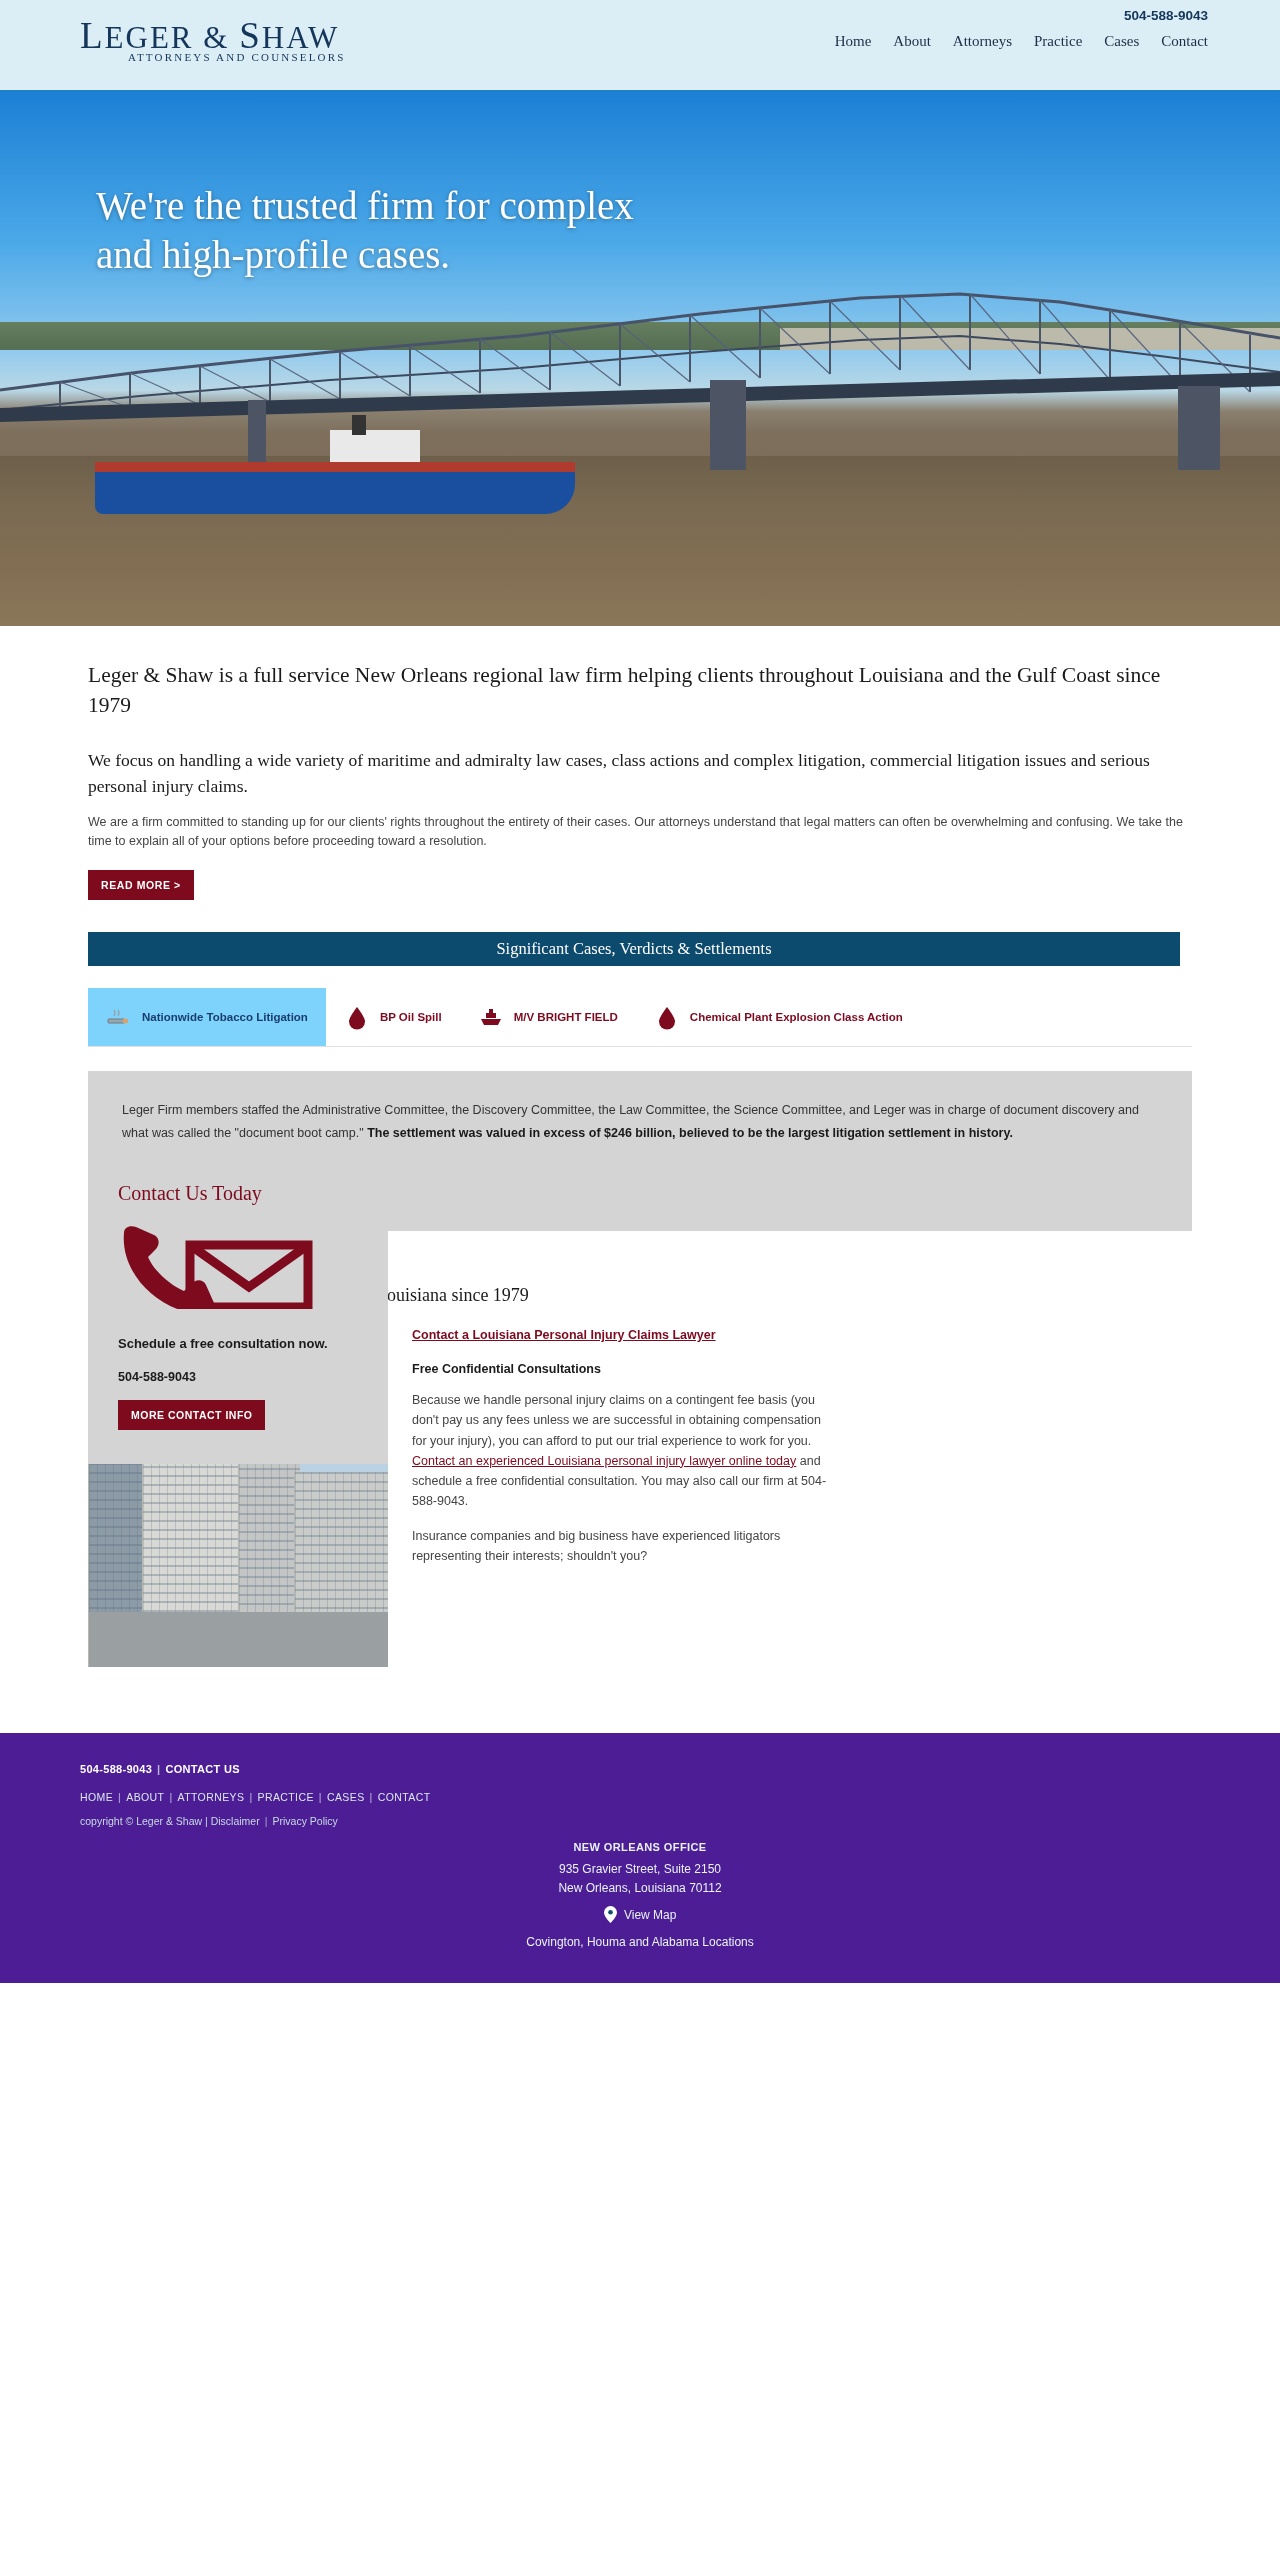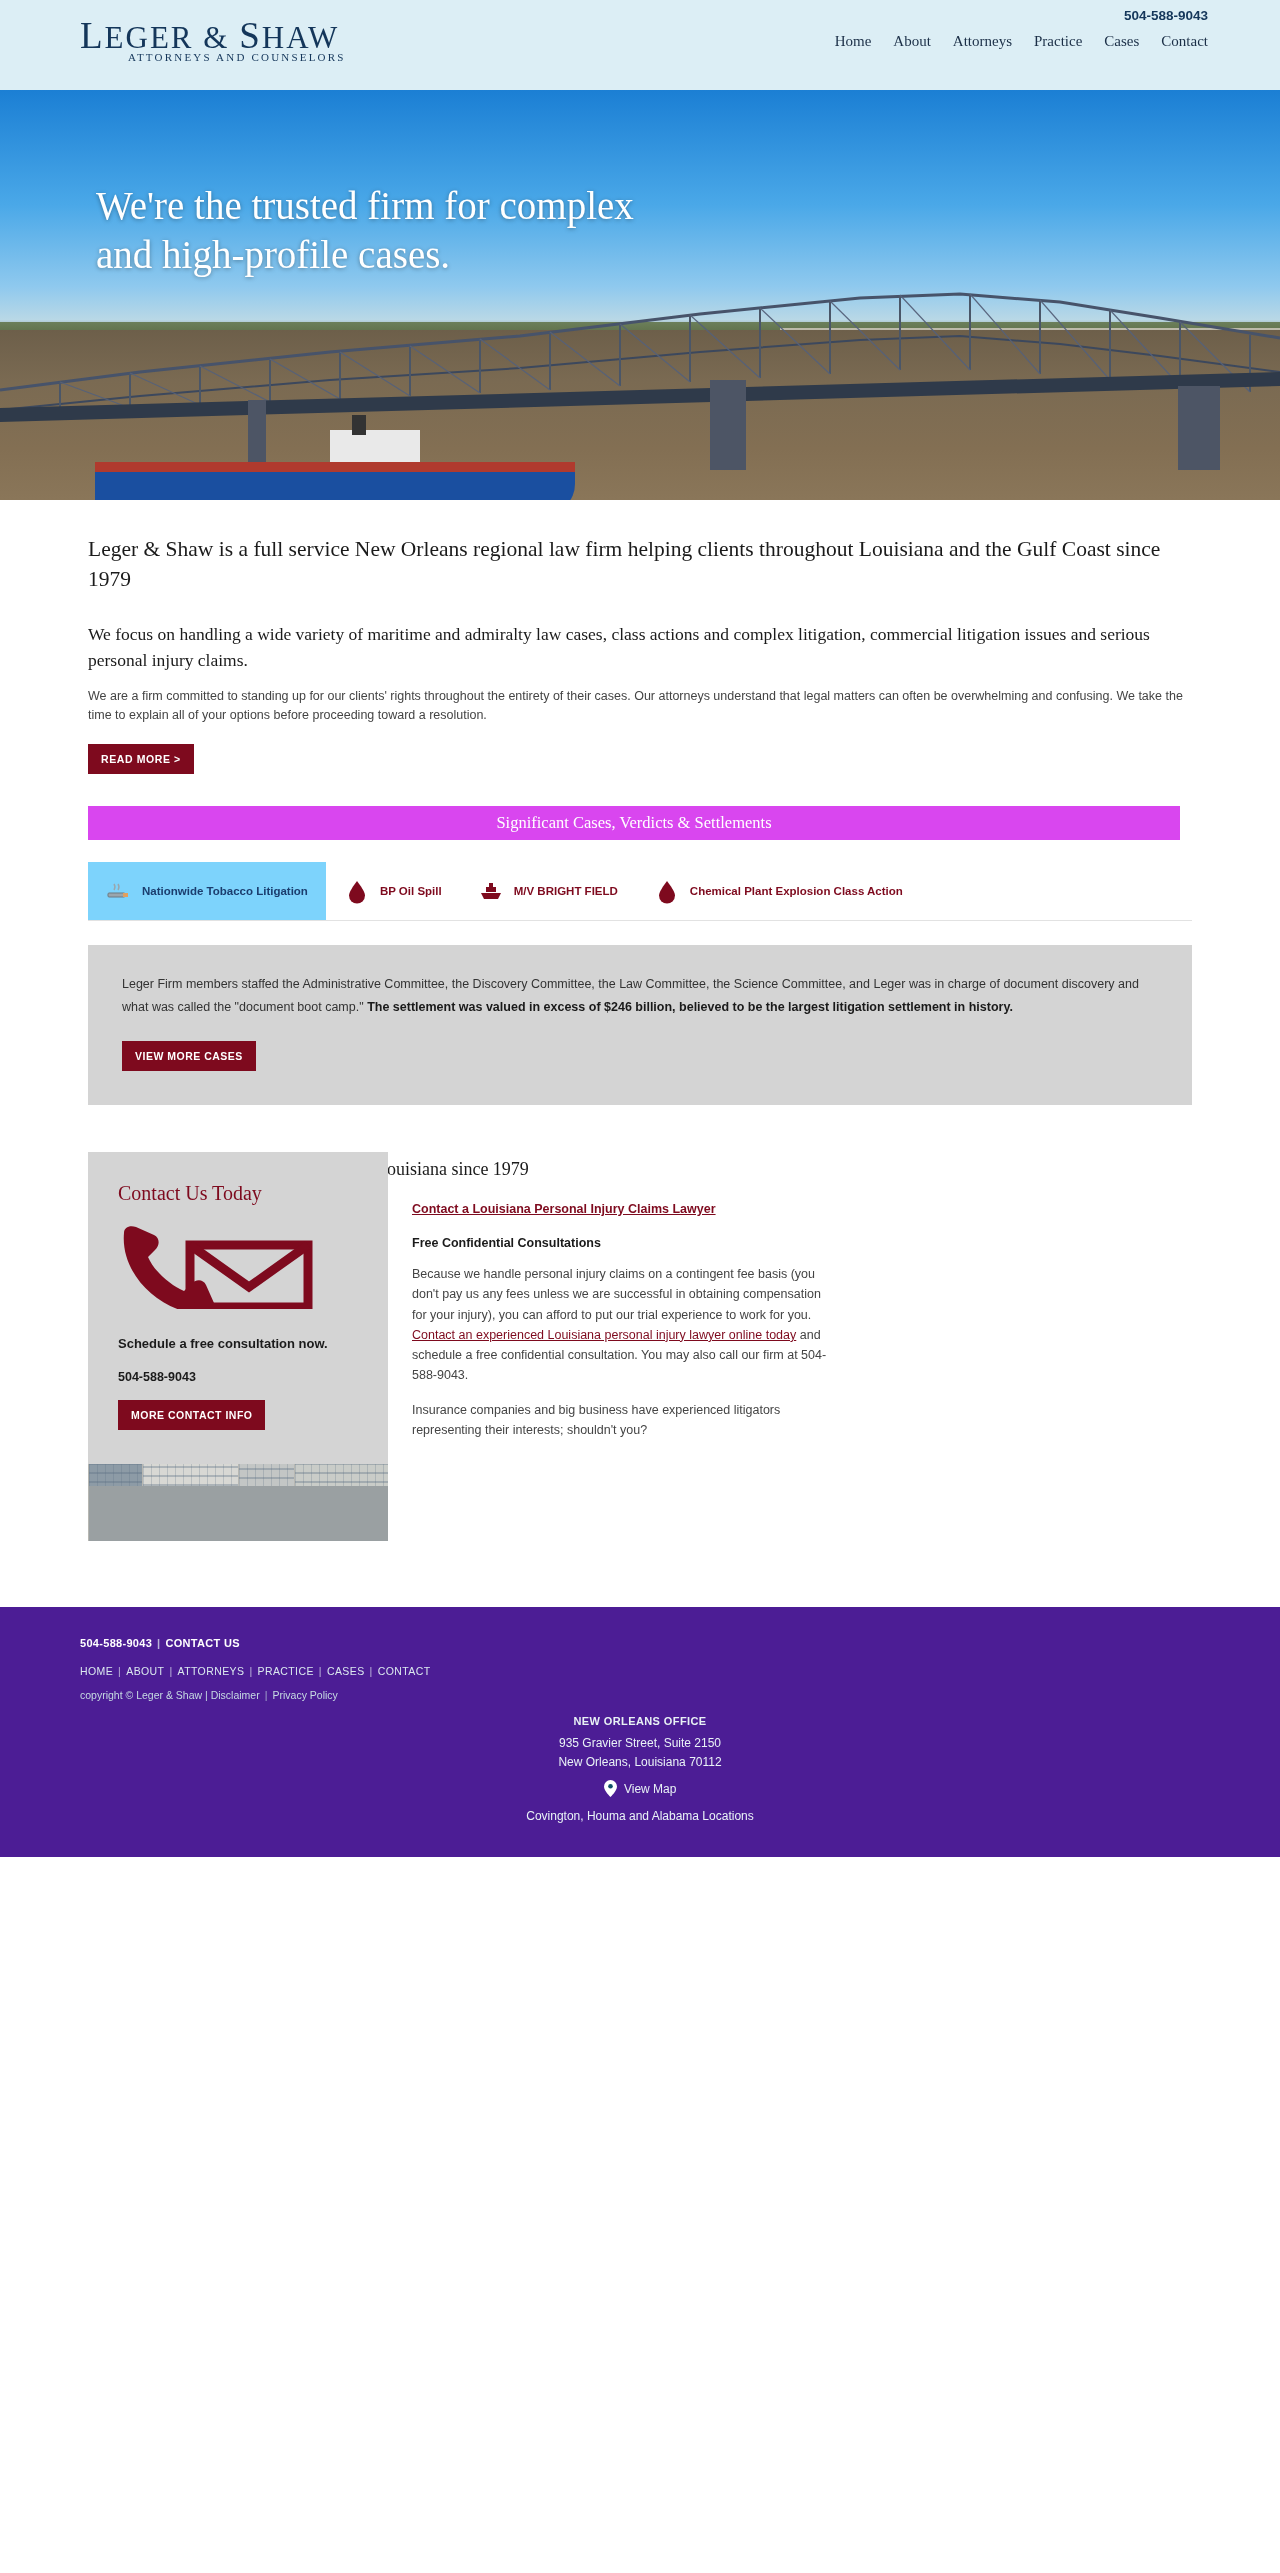--- a/index.html
+++ b/index.html
@@ -56,21 +56,21 @@
   .nav a {
     font-family: "Liberation Serif", serif;
     font-size: 15px;
     color: #1b2f47;
     text-decoration: none;
   }
 
   
   .hero {
     position: relative;
-    height: 410px;
+    height: 536px;
     overflow: hidden;
     background: linear-gradient(to bottom, #1b7fd4 0%, #4aa8e8 28%, #8fc9ee 48%, #b9d8e6 56%, #8a7f6e 60%, #7d6f5c 64%, #7b6a55 100%);
   }
   
   .hero .water {
     position: absolute; left: 0; right: 0; bottom: 0; height: 170px;
     background: linear-gradient(to bottom, #6d5f4a 0%, #7a6a52 30%, #836f53 70%, #8a7659 100%);
   }
   .hero .far-bank {
     position: absolute; left:0; right:0; top: 232px; height: 28px;
@@ -161,21 +161,21 @@
     font-size: 10.5px;
     font-weight: bold;
     letter-spacing: .6px;
     padding: 9px 13px;
     text-decoration: none;
     margin-top: 18px;
   }
 
   
   .cases-band {
-    background: #d946ef;
+    background: #0c4a6e;
     height: 34px;
     margin: 32px 100px 0 88px;
     display: flex;
     align-items: center;
     justify-content: center;
   }
   .cases-band span {
     font-family: "Liberation Serif", serif;
     color: #fff;
     font-size: 16.5px;

